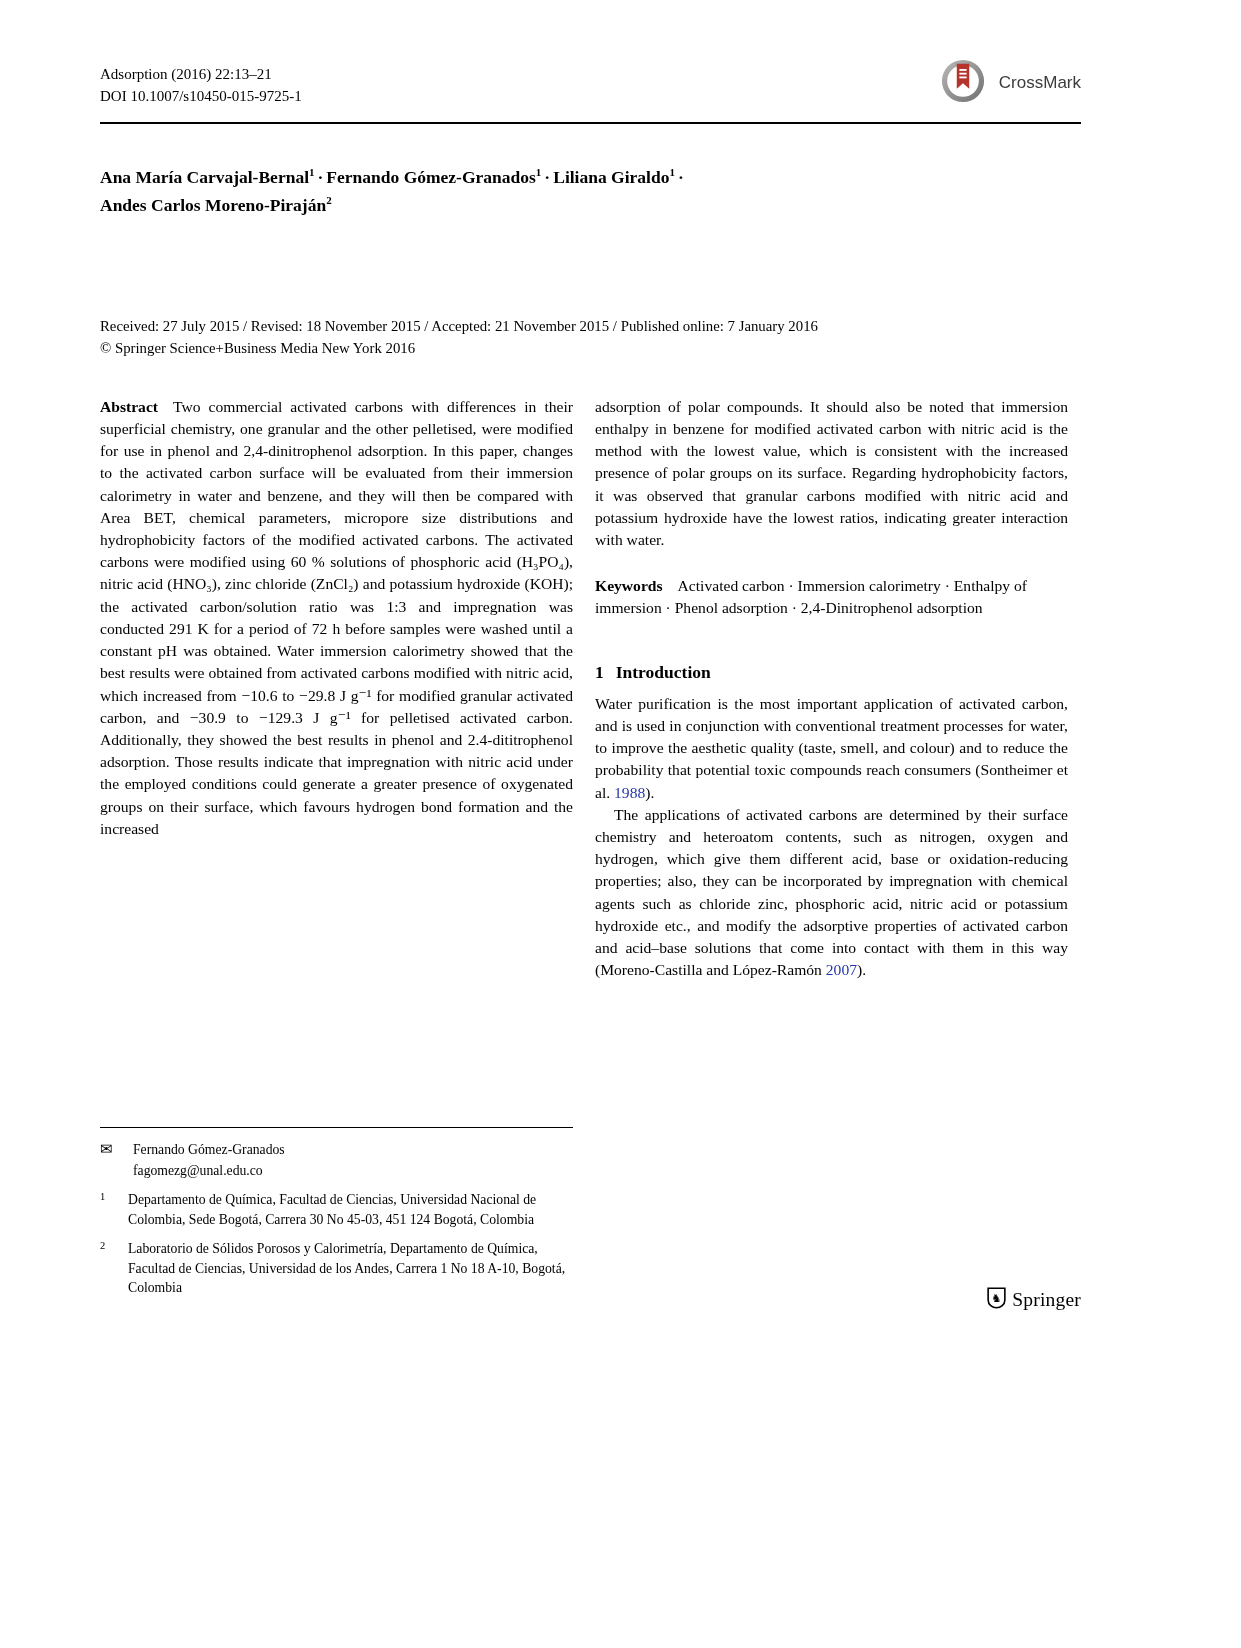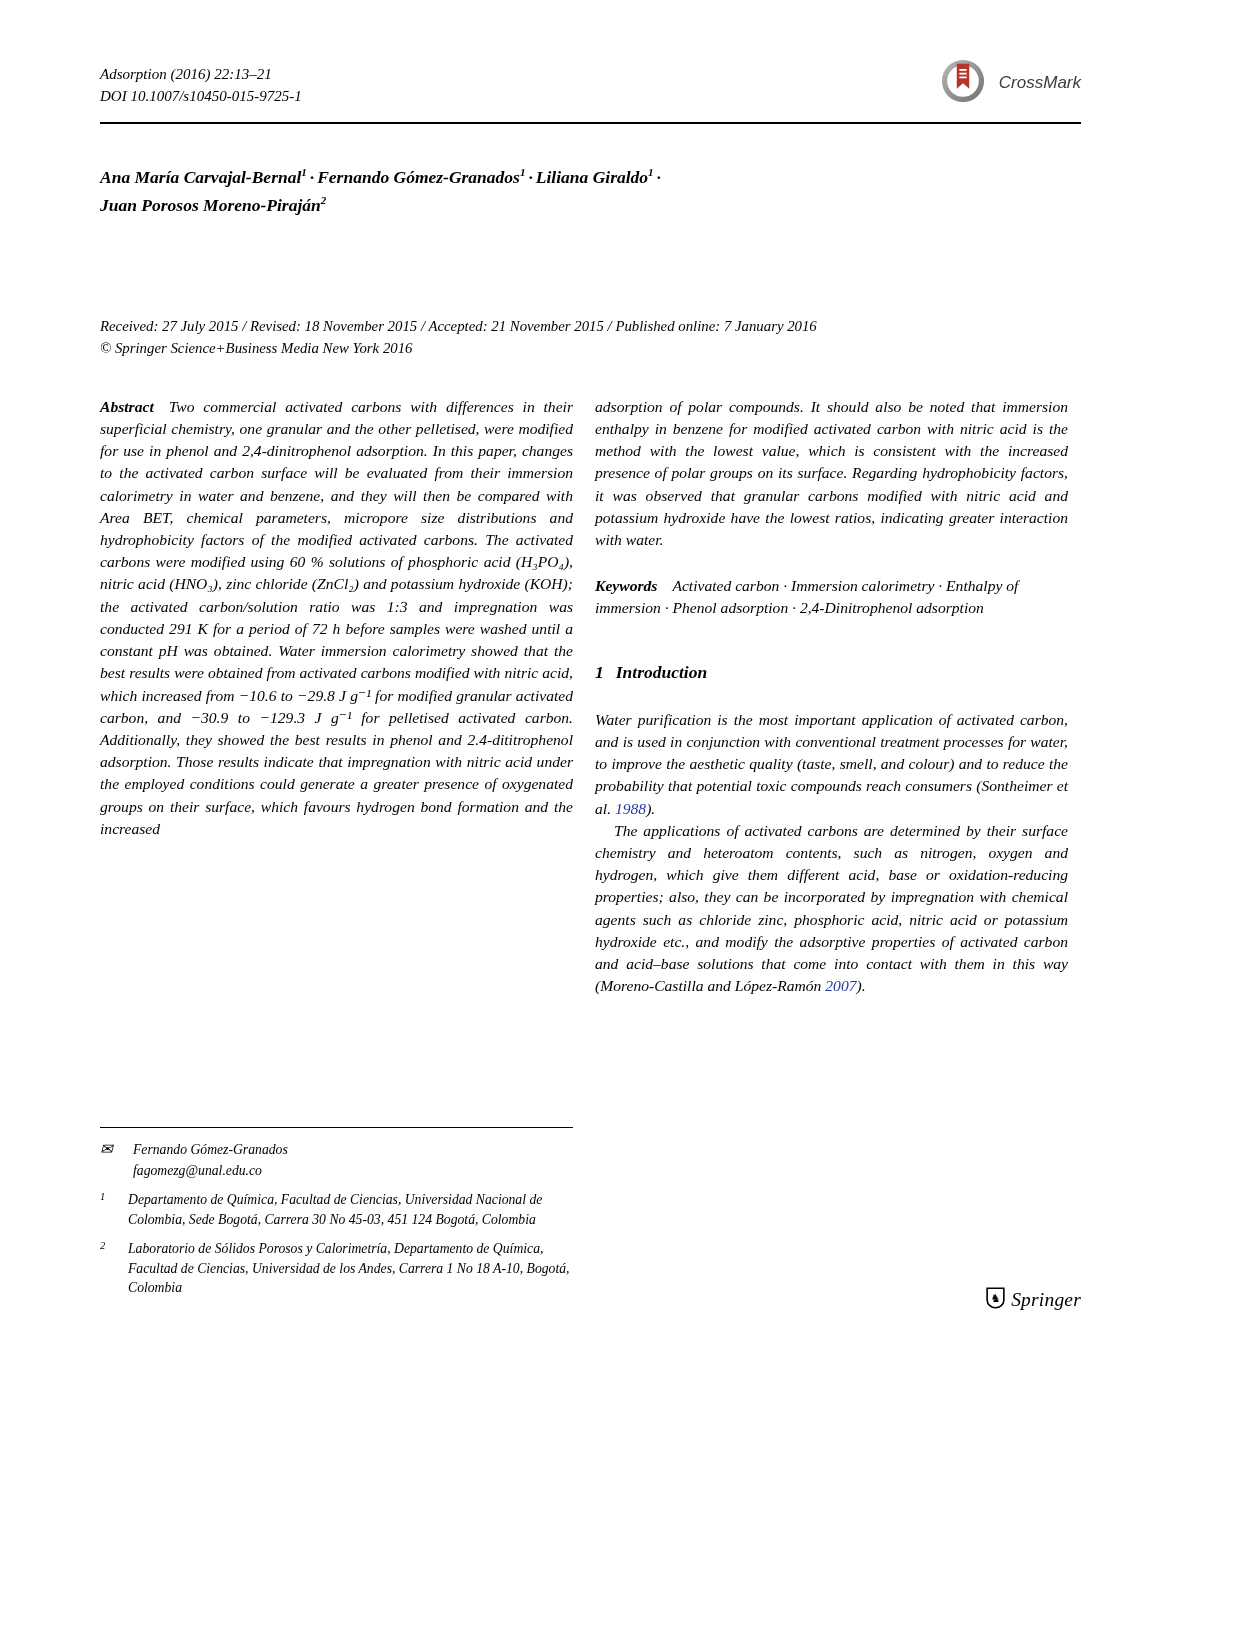--- a/index.html
+++ b/index.html
@@ -5,21 +5,20 @@
   html, body { margin: 0; padding: 0; background: #ffffff; }
   .page {
     position: relative;
     width: 1241px;
     height: 1431px;
     box-sizing: border-box;
     padding: 64px 160px 0 100px;
     background: #ffffff;
     color: #000;
     font-family: "Liberation Serif", "DejaVu Serif", serif;
-    font-style: italic;
   }
   .header-row { display: flex; justify-content: space-between; align-items: flex-start; }
   .journal-meta { font-size: 15px; line-height: 1.45; }
   .crossmark-badge { display: flex; align-items: center; gap: 13px; margin-top: -6px; cursor: pointer; }
   .crossmark-label { font-family: "Liberation Sans", sans-serif; font-size: 17px; color: #3c3c3c; }
   .top-rule { border: none; border-top: 2.4px solid #000; margin: 14px 0 0 0; }
 
   .title { font-size: 28.5px; font-weight: bold; line-height: 1.33; margin: 84px 0 0 0; }
   .authors { font-size: 17.5px; font-weight: bold; margin: 40px 0 0 0; line-height: 1.58; }
   .authors sup { font-size: 11px; }
@@ -33,21 +32,21 @@
   .col-left { display: flex; flex-direction: column; }
   .spacer { flex: 1 1 auto; }
 
   .abstract-p, .body-p { margin: 0; font-size: 15.6px; line-height: 1.425; text-align: justify; }
   .cont-justify { text-align-last: justify; }
   .inline-label { margin-right: 15px; }
   .keywords-p { margin: 24px 0 0 0; font-size: 15.6px; line-height: 1.425; text-align: left; }
 
   .section-heading { margin: 42px 0 0 0; font-size: 17.5px; font-weight: bold; }
   .section-heading .num { margin-right: 12px; }
-  .intro-p1 { margin-top: 26px; }
+  .intro-p1 { margin-top: 10px; }
   .indent { text-indent: 19px; }
 
   .footnotes { font-size: 13.7px; line-height: 1.42; }
   .fn-rule { border: none; border-top: 1.5px solid #000; margin: 0 0 12px 0; }
   .corr { display: flex; gap: 11px; }
   .env { font-size: 15px; line-height: 1.3; width: 22px; flex: 0 0 auto; }
   .corr-email { margin-top: 1px; }
   .affil { display: flex; margin-top: 10px; }
   .affil-num-box { width: 28px; flex: 0 0 auto; }
   .affil-num-box sup { font-size: 10.5px; }
@@ -84,21 +83,21 @@
           <rect x="20.2" y="15.4" width="7.6" height="1.9" fill="#ffffff"></rect>
           <rect x="20.2" y="19.3" width="7.6" height="1.9" fill="#ffffff"></rect>
         </svg>
       </span>
       <span class="crossmark-label">CrossMark</span>
     </div>
   </div>
   <hr class="top-rule">
 
 
-  <p class="authors"><span><span>Ana María Carvajal-Bernal</span><sup>1</sup></span><span class="sep">·</span><span><span>Fernando Gómez-Granados</span><sup>1</sup></span><span class="sep">·</span><span><span>Liliana Giraldo</span><sup>1</sup></span><span class="sep">·</span><br><span><span>Juan Porosos Moreno-Piraján</span><sup>2</sup></span></p>
+  <p class="authors"><span><span>Ana María Carvajal-Bernal</span><sup>1</sup></span><span class="sep">·</span><span><span>Fernando Gómez-Granados</span><sup>1</sup></span><span class="sep">·</span><span><span>Liliana Giraldo</span><sup>1</sup></span><span class="sep">·</span><br><span><span>Andes Carlos Moreno-Piraján</span><sup>2</sup></span></p>
 
   <div class="dates">
     <p>Received: 27 July 2015 / Revised: 18 November 2015 / Accepted: 21 November 2015 / Published online: 7 January 2016</p>
     <p>© Springer Science+Business Media New York 2016</p>
   </div>
 
   <div class="columns">
 
     <div class="col col-left">
       <p class="abstract-p cont-justify"><b class="inline-label">Abstract</b><span>Two commercial activated carbons with differences in their superficial chemistry, one granular and the other pelletised, were modified for use in phenol and 2,4-dinitrophenol adsorption. In this paper, changes to the activated carbon surface will be evaluated from their immersion calorimetry in water and benzene, and they will then be compared with Area BET, chemical parameters, micropore size distributions and hydrophobicity factors of the modified activated carbons. The activated carbons were modified using 60 % solutions of phosphoric acid (H₃PO₄), nitric acid (HNO₃), zinc chloride (ZnCl₂) and potassium hydroxide (KOH); the activated carbon/solution ratio was 1:3 and impregnation was conducted 291 K for a period of 72 h before samples were washed until a constant pH was obtained. Water immersion calorimetry showed that the best results were obtained from activated carbons modified with nitric acid, which increased from −10.6 to −29.8 J g⁻¹ for modified granular activated carbon, and −30.9 to −129.3 J g⁻¹ for pelletised activated carbon. Additionally, they showed the best results in phenol and 2.4-dititrophenol adsorption. Those results indicate that impregnation with nitric acid under the employed conditions could generate a greater presence of oxygenated groups on their surface, which favours hydrogen bond formation and the increased</span></p>

